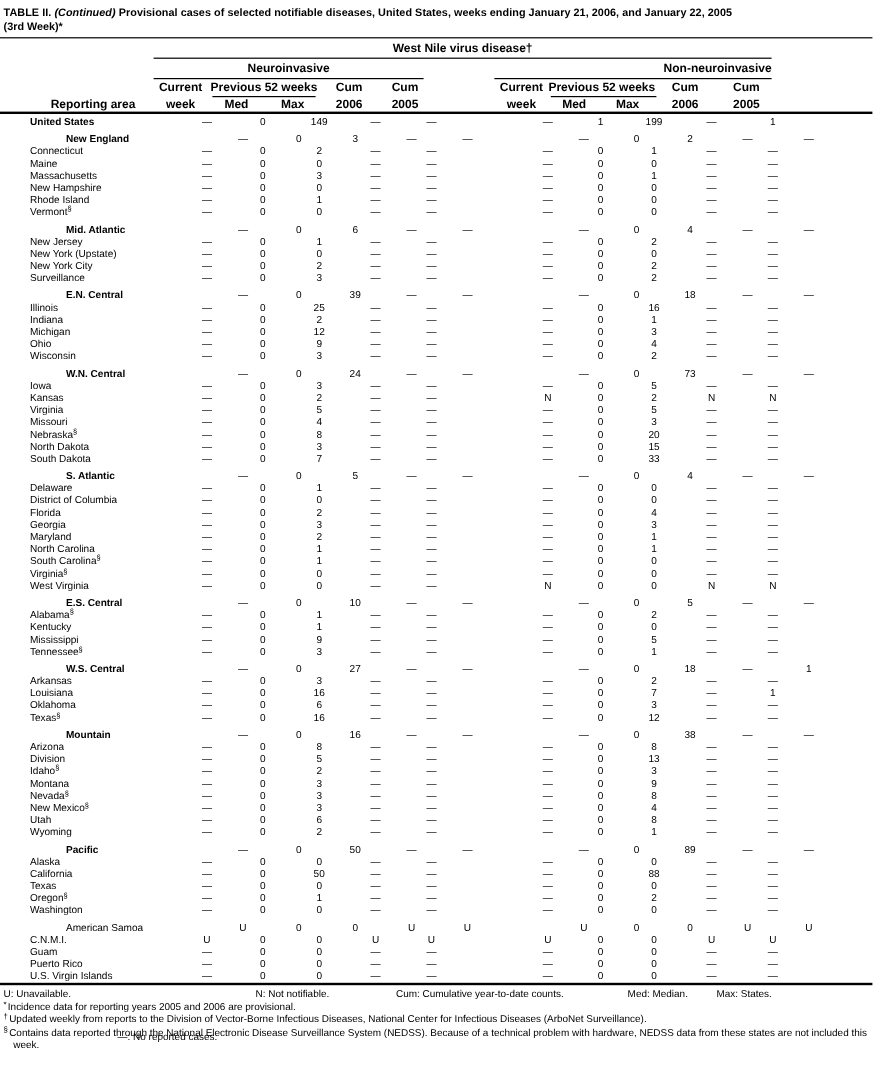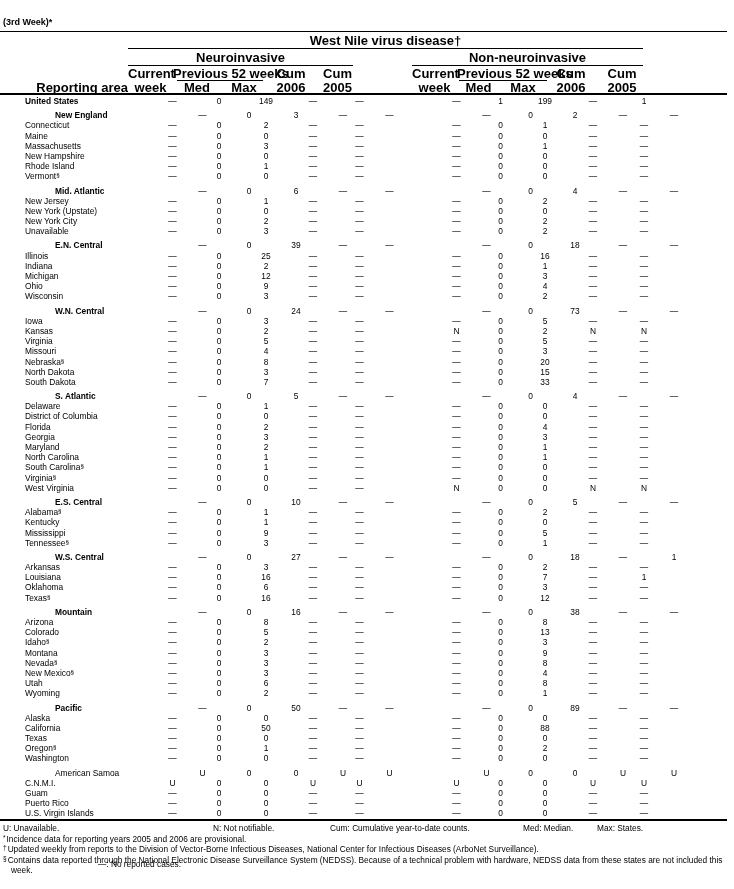--- a/index.html
+++ b/index.html
@@ -5,22 +5,22 @@
   html,body{margin:0;padding:0;background:#fff;}
   #page{position:relative;width:734px;height:889px;background:#fff;color:#000;
         font-family:"Liberation Sans","DejaVu Sans",sans-serif;overflow:hidden;}
   .rule{position:absolute;background:#000;height:1px;}
   .rule.thick{height:2px;}
   
   #title-line1{position:absolute;top:5px;left:3px;width:729px;font-size:9px;font-weight:bold;white-space:nowrap;letter-spacing:0.05px;}
   #title-line1 .ital{font-style:italic;}
   #title-line2{position:absolute;top:17px;left:3px;font-size:9px;font-weight:bold;}
   
-  .hlbl{position:absolute;font-size:13px;font-weight:bold;text-align:center;white-space:nowrap;line-height:11px;}
-  #reporting-area-lbl{text-align:right;}
+  .hlbl{position:absolute;font-size:10px;font-weight:bold;text-align:center;white-space:nowrap;line-height:11px;}
+  #reporting-area-lbl{text-align:center;margin-left:12px;}
   
   #rows{position:absolute;top:96px;left:0;width:727px;padding-left:22px;}
   .trow{display:grid;grid-template-columns:128px 45px 48px 46px 48px 45px 52px 45px 43px 46px 50px 52px 1fr;
         height:10.2px;line-height:10.2px;font-size:8.4px;}
   .trow.gap{margin-top:4px;margin-left:30px;}
   .cell{white-space:nowrap;overflow:visible;}
   .area{padding-left:3px;text-align:left;}
   .area.bold{font-weight:bold;}
   .val{text-align:center;}
   .sup{font-size:6.2px;vertical-align:top;position:relative;top:-1px;}
@@ -35,28 +35,29 @@
   #legend span:nth-child(5){left:520px;}
   #legend span:nth-child(6){left:594px;}
   .note{padding-left:8px;text-indent:-8px;}
   .nmark{font-size:6.5px;vertical-align:top;position:relative;top:-1px;padding-right:1px;}
 </style>
 </head>
 <body>
 
 <div id="page">
 
+  <div id="title-line1"><span>TABLE II. </span><span class="ital">(Continued)</span><span> Provisional cases of selected notifiable diseases, United States, weeks ending January 21, 2006, and January 22, 2005</span></div>
   <div id="title-line2">(3rd Week)*</div>
   <div class="rule" style="top:31px;left:0;width:727px;"></div>
 
   <div class="hlbl" style="top:35px;left:128px;width:515px;">West Nile virus disease†</div>
   <div class="rule" style="top:48px;left:128px;width:515px;"></div>
 
   <div class="hlbl" style="top:52px;left:128px;width:225px;">Neuroinvasive</div>
-  <div class="hlbl" style="top:52px;left:412px;width:231px;">Non-neuroinvasive</div>
+  <div class="hlbl" style="top:52px;left:412px;width:231px;text-align:right;">Non-neuroinvasive</div>
   <div class="rule" style="top:65px;left:128px;width:225px;"></div>
   <div class="rule" style="top:65px;left:412px;width:231px;"></div>
 
   <div class="hlbl" style="top:68px;left:128px;width:45px;">Current</div>
   <div class="hlbl" style="top:68px;left:173px;width:94px;">Previous 52 weeks</div>
   <div class="hlbl" style="top:68px;left:267px;width:48px;">Cum</div>
   <div class="hlbl" style="top:68px;left:315px;width:45px;">Cum</div>
   <div class="hlbl" style="top:68px;left:412px;width:45px;">Current</div>
   <div class="hlbl" style="top:68px;left:457px;width:89px;">Previous 52 weeks</div>
   <div class="hlbl" style="top:68px;left:546px;width:50px;">Cum</div>
@@ -254,21 +255,21 @@
         <div class="cell val">—</div>
         <div class="cell"></div>
         <div class="cell val">—</div>
         <div class="cell val">0</div>
         <div class="cell val">2</div>
         <div class="cell val">—</div>
         <div class="cell val">—</div>
         <div class="cell"></div>
       </div>
       <div class="trow">
-        <div class="cell area">Unavailable</div>
+        <div class="cell area">Surveillance</div>
         <div class="cell val">—</div>
         <div class="cell val">0</div>
         <div class="cell val">3</div>
         <div class="cell val">—</div>
         <div class="cell val">—</div>
         <div class="cell"></div>
         <div class="cell val">—</div>
         <div class="cell val">0</div>
         <div class="cell val">2</div>
         <div class="cell val">—</div>
@@ -809,21 +810,21 @@
         <div class="cell val">—</div>
         <div class="cell"></div>
         <div class="cell val">—</div>
         <div class="cell val">0</div>
         <div class="cell val">8</div>
         <div class="cell val">—</div>
         <div class="cell val">—</div>
         <div class="cell"></div>
       </div>
       <div class="trow">
-        <div class="cell area">Colorado</div>
+        <div class="cell area">Division</div>
         <div class="cell val">—</div>
         <div class="cell val">0</div>
         <div class="cell val">5</div>
         <div class="cell val">—</div>
         <div class="cell val">—</div>
         <div class="cell"></div>
         <div class="cell val">—</div>
         <div class="cell val">0</div>
         <div class="cell val">13</div>
         <div class="cell val">—</div>

